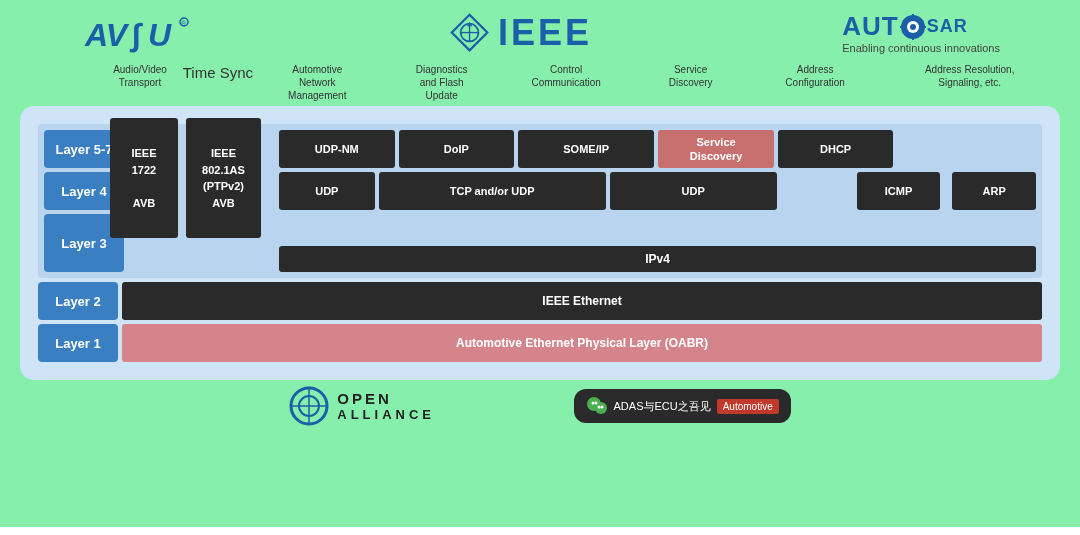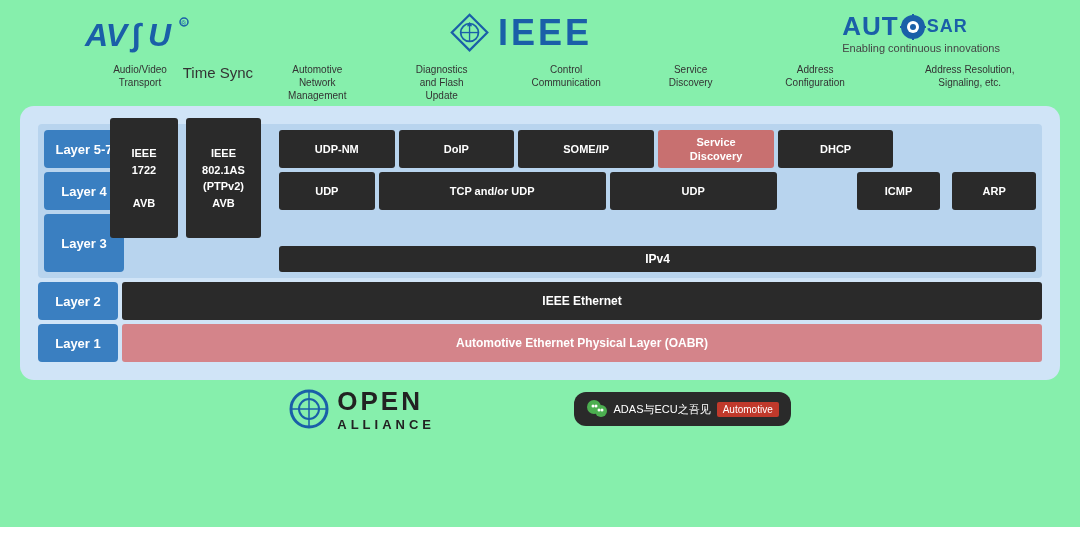--- a/index.html
+++ b/index.html
@@ -289,21 +289,21 @@
 
     <div class="open-alliance">
       <div style="display:flex;align-items:center;gap:8px;">
         <svg width="40" height="40" viewBox="0 0 40 40">
           <circle cx="20" cy="20" r="18" fill="none" stroke="#1a5fa8" stroke-width="3"></circle>
           <circle cx="20" cy="20" r="10" fill="none" stroke="#1a5fa8" stroke-width="2"></circle>
           <line x1="20" y1="2" x2="20" y2="38" stroke="#1a5fa8" stroke-width="1.5"></line>
           <line x1="2" y1="20" x2="38" y2="20" stroke="#1a5fa8" stroke-width="1.5"></line>
         </svg>
         <div>
-          <div style="font-size:26px;font-weight:900;letter-spacing:3px;color:#222;">OPEN</div>
+          <div style="font-size:15px;font-weight:900;letter-spacing:3px;color:#222;">OPEN</div>
           <div style="font-size:13px;letter-spacing:4px;color:#222;font-weight:bold;">ALLIANCE</div>
         </div>
       </div>
     </div>
 
     <div class="wechat-badge">
       <svg width="22" height="22" viewBox="0 0 22 22">
         <circle cx="8" cy="9" r="7" fill="#4caf50"></circle>
         <circle cx="15" cy="13" r="6" fill="#4caf50"></circle>
         <circle cx="7" cy="8" r="1.5" fill="#fff"></circle>

